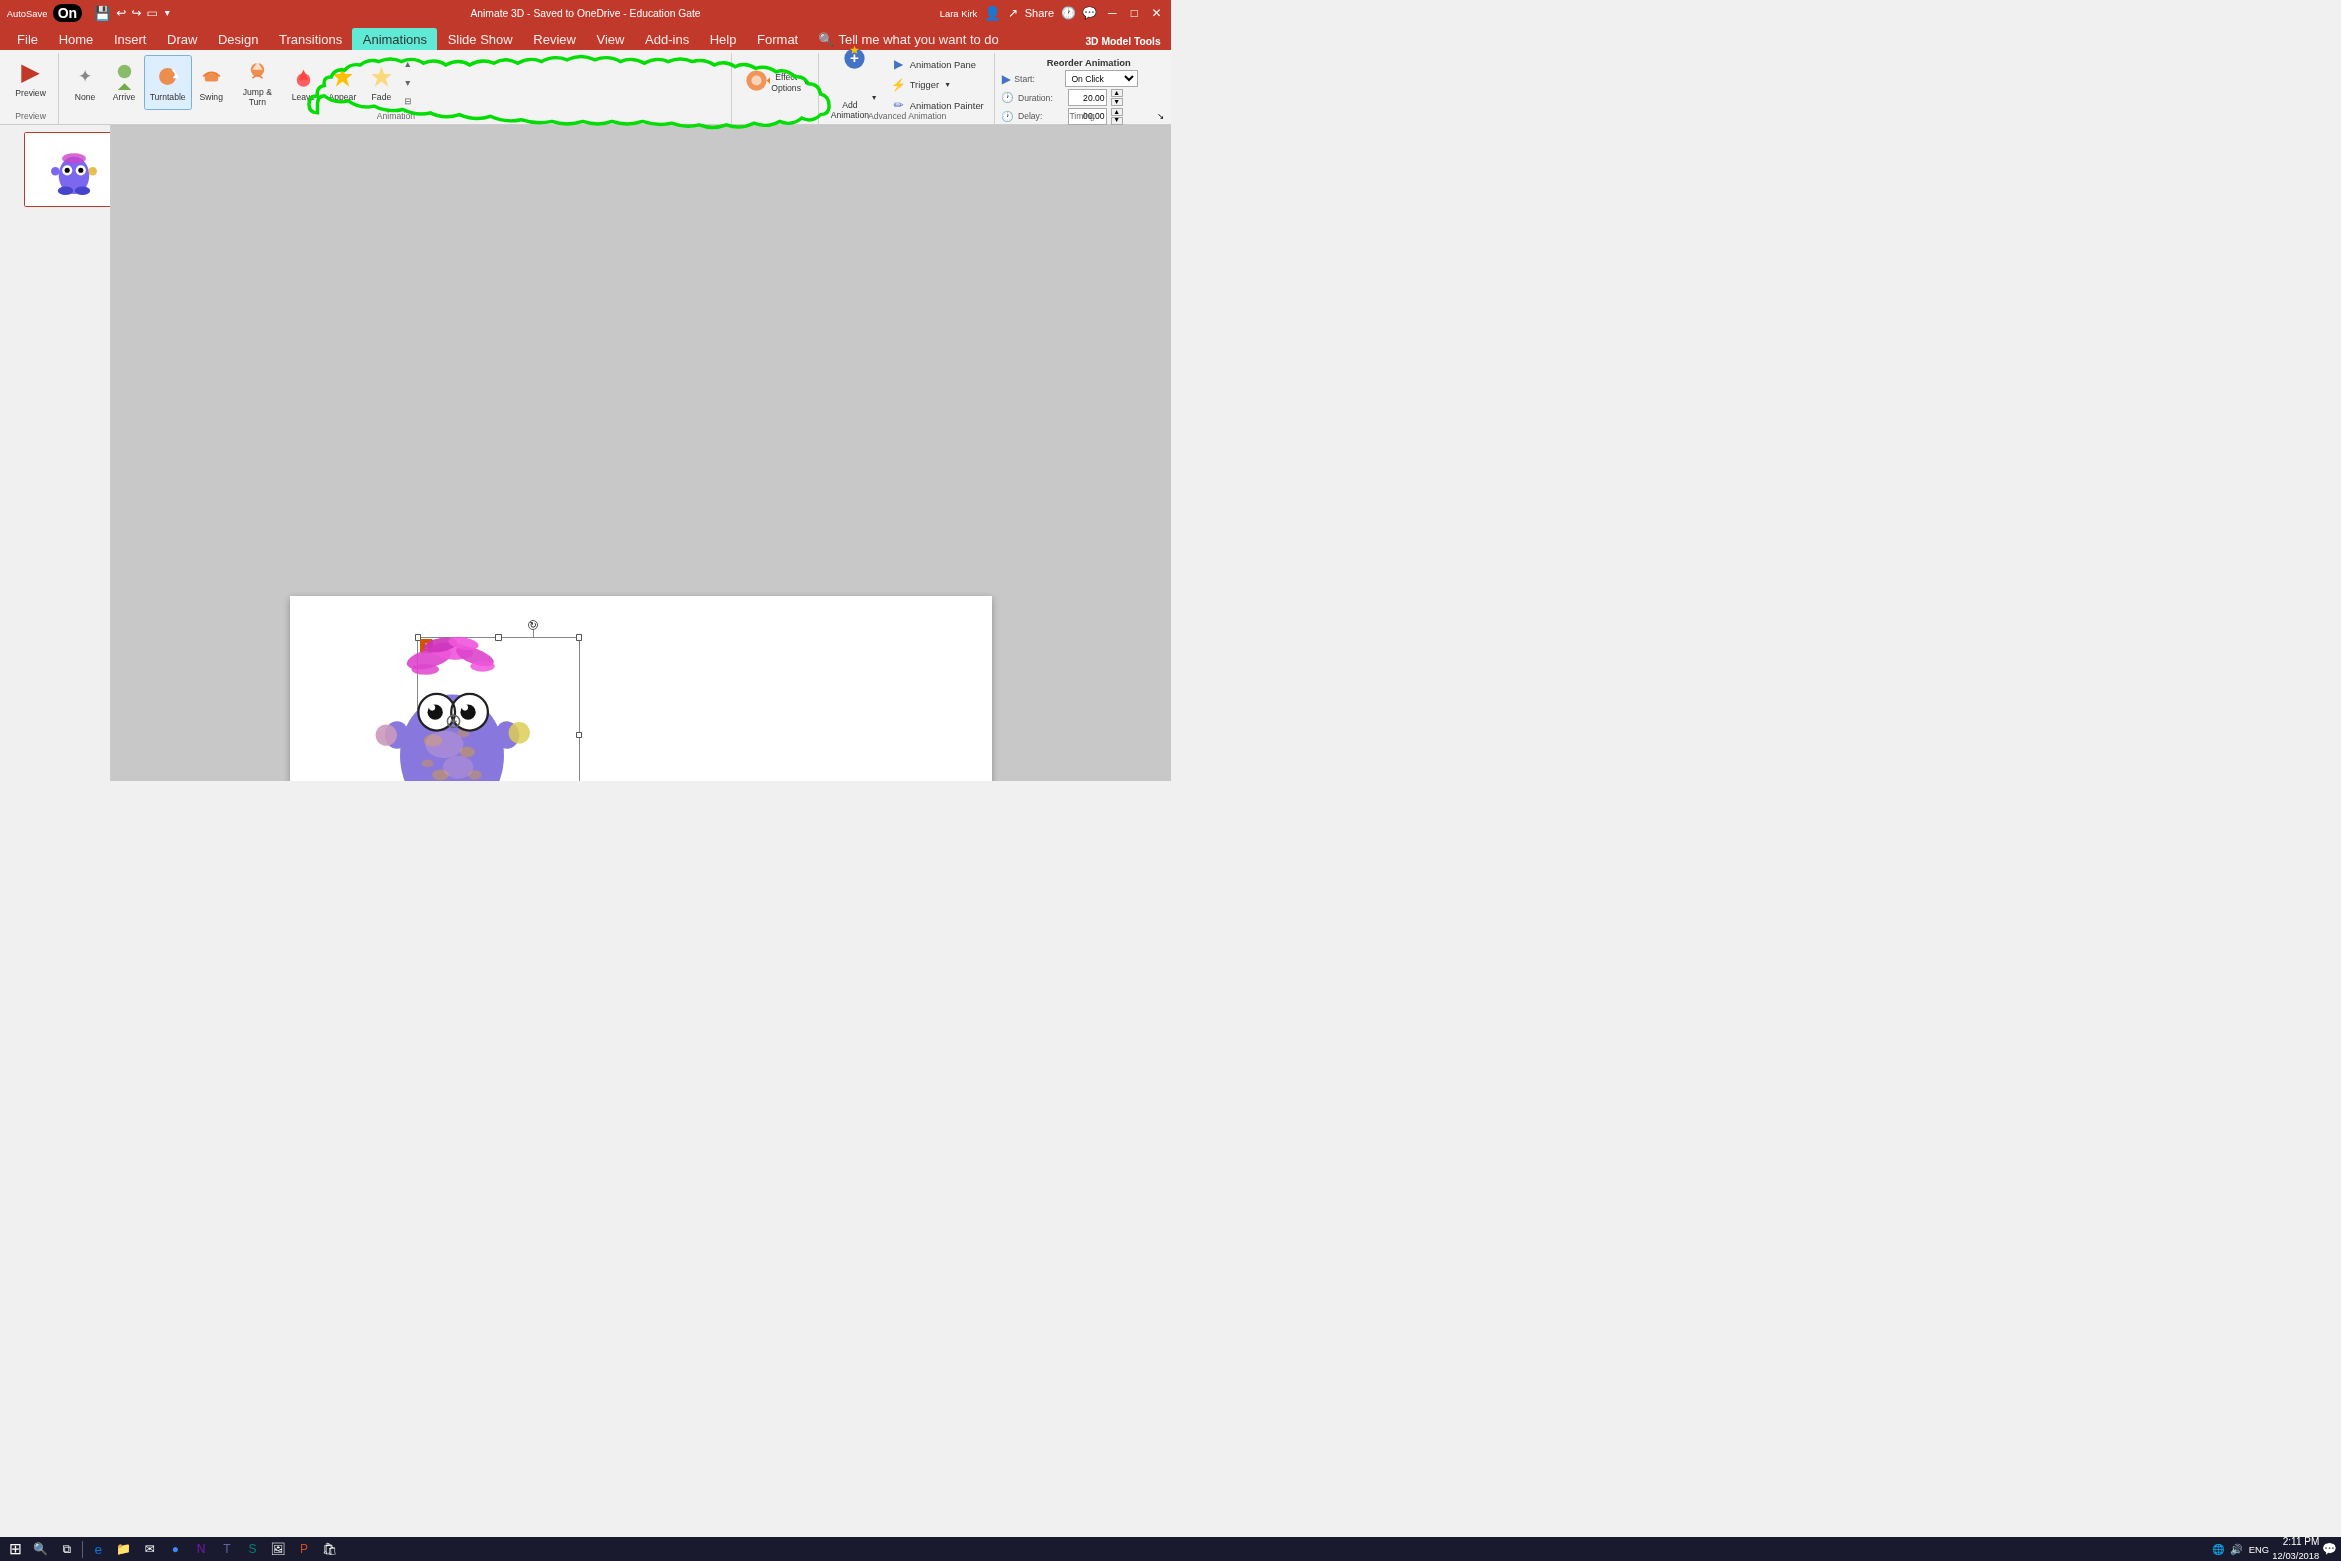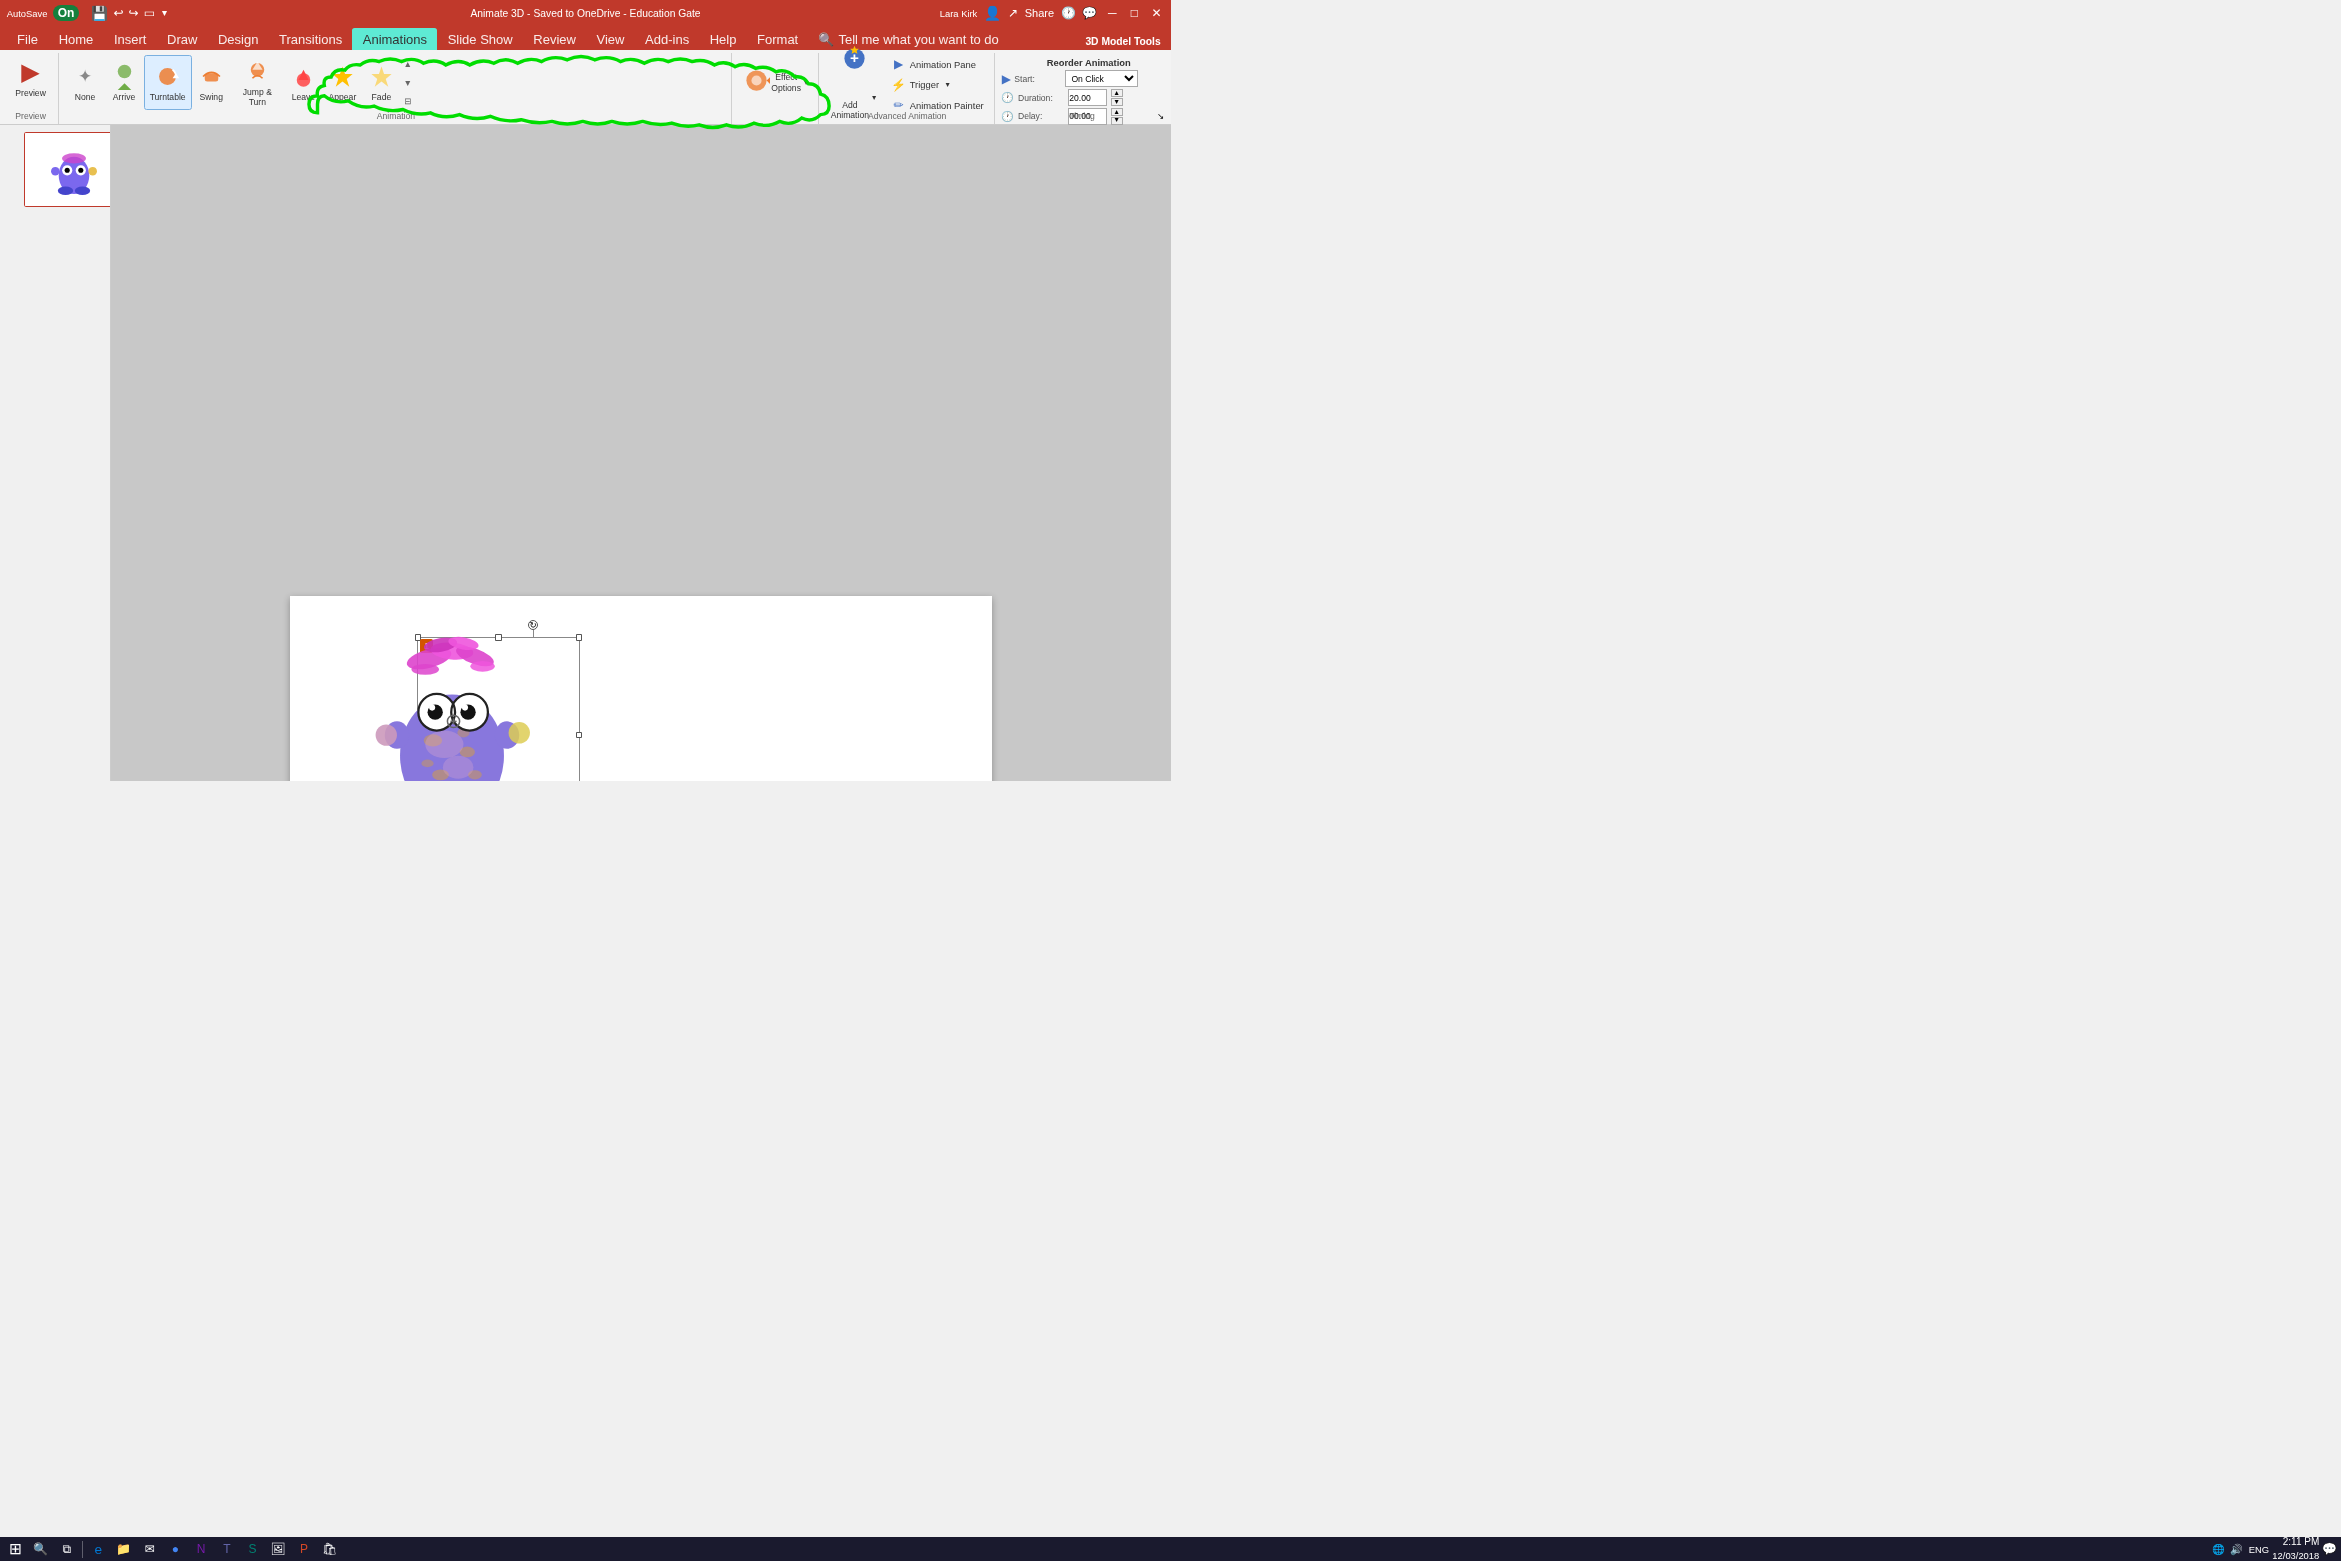--- a/index.html
+++ b/index.html
@@ -22,25 +22,25 @@
       justify-content: space-between;
       padding: 0 6.8px;
       color: white;
     }
     #title-bar-left {
       display: flex;
       align-items: center;
       gap: 5.1px;
     }
     #autosave-badge {
-      background: #15803d;
+      background: #000000;
       color: white;
       border-radius: 8.6px;
       padding: 0.9px 5.1px;
-      font-size: 12px;
+      font-size: 14px;
       font-weight: bold;
     }
     #title-bar-center {
       position: absolute;
       left: 50%;
       transform: translateX(-50%);
       font-size: 10.3px;
       color: white;
     }
     #title-bar-right {
@@ -240,21 +240,21 @@
       border: 0.9px solid #aaa;
       background: white;
       padding: 0 1.7px;
       width: 73px;
     }
     .timing-input {
       width: 39px;
       height: 17px;
       font-size: 8.6px;
       border: 0.9px solid #aaa;
-      text-align: left;
+      text-align: right;
       padding-right: 1.7px;
     }
     .spin-btn {
       display: flex;
       flex-direction: column;
       gap: 0.9px;
     }
     .spin-arrow {
       width: 12px;
       height: 7.7px;

